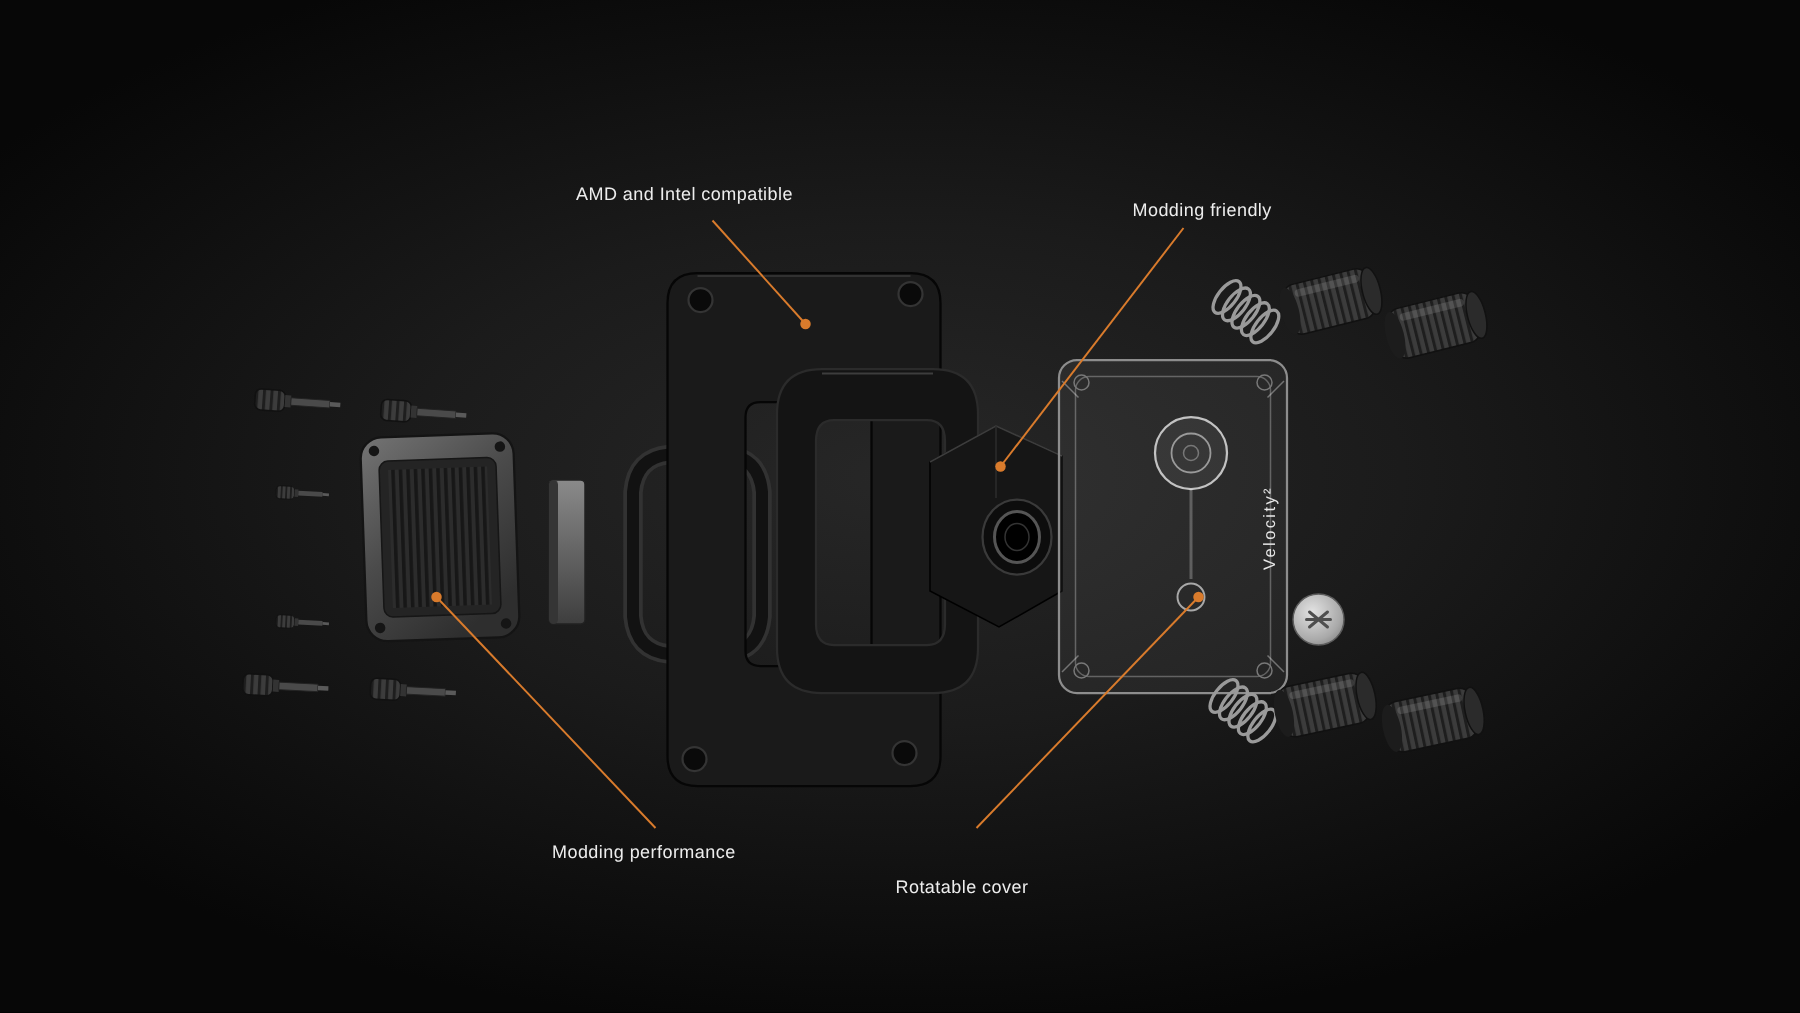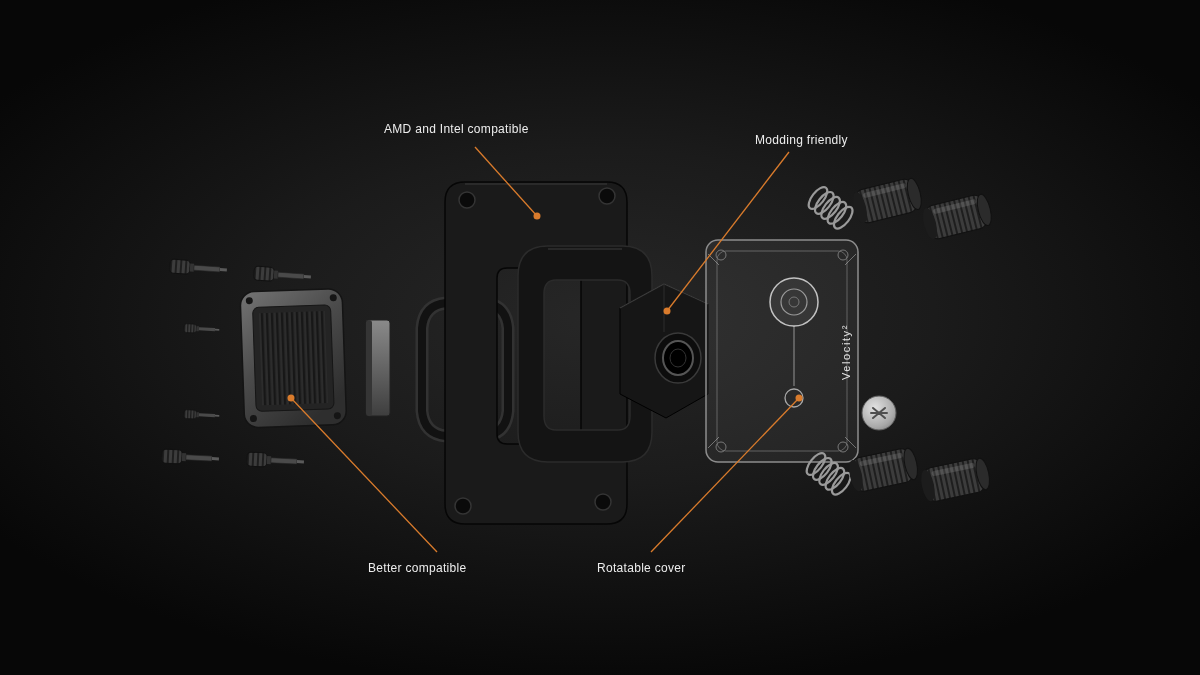--- a/index.html
+++ b/index.html
@@ -223,17 +223,17 @@
 
       <line class="leader" x1="651" y1="552" x2="799" y2="398"></line>
       <circle class="leader-dot" cx="799" cy="398" r="3.5"></circle>
     </g>
   </svg>
 
   <div class="callout" style="left:384px;top:122px">AMD and Intel compatible</div>
 
   <div class="callout" style="left:755px;top:133px">Modding friendly</div>
 
-  <div class="callout" style="left:368px;top:561px">Better compatible</div>
-
-  <div class="callout" style="left:597px;top:561px">Rotatable cover</div>
+  <div class="callout" style="left:368px;top:561px">Modding performance</div>
+
+  <div class="callout" style="left:597px;top:584px">Rotatable cover</div>
 
 </div>
 
 </body></html>

